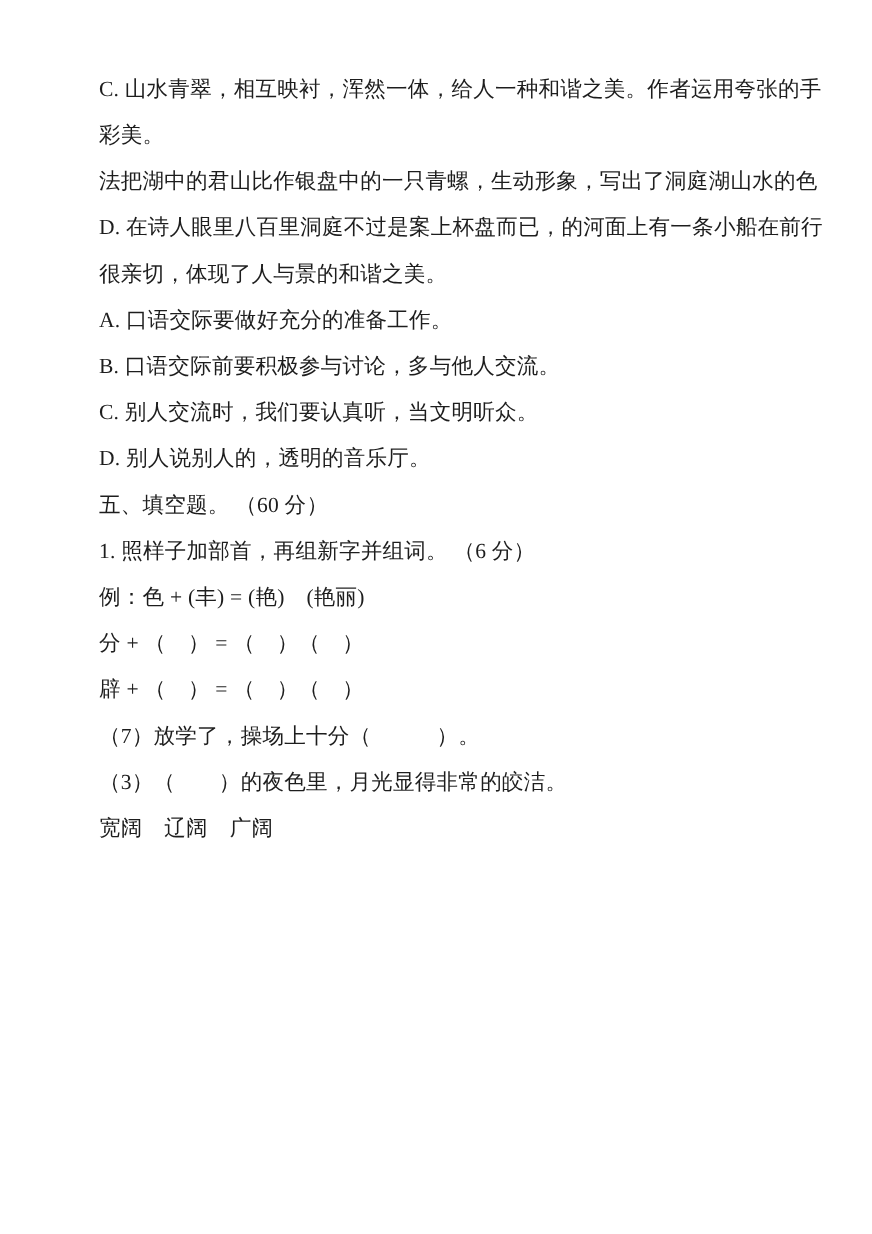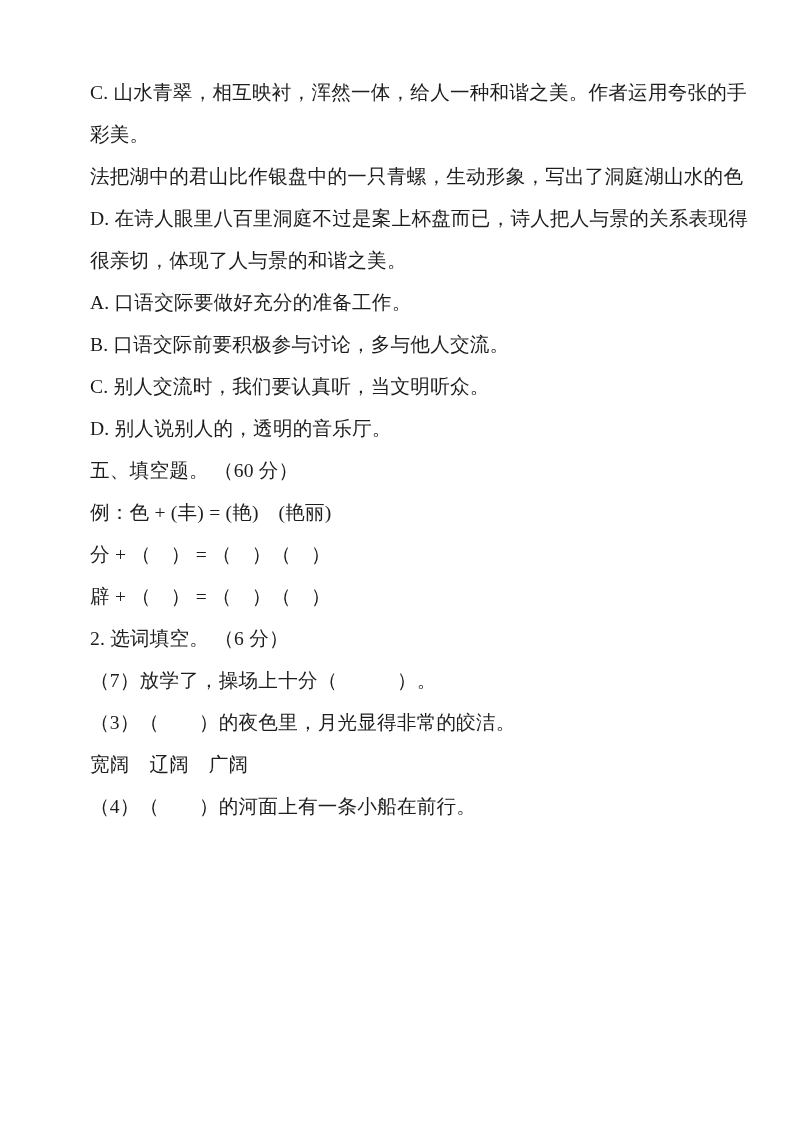--- a/index.html
+++ b/index.html
@@ -15,49 +15,48 @@
     position: relative;
     width: 793px;
     height: 1122px;
     background: #ffffff;
     overflow: hidden;
     font-family: "Liberation Serif", "DejaVu Serif", serif;
   }
   .content {
     position: absolute;
     left: 90px;
-    top: 72px;
+    top: 61px;
     width: 665px;
   }
   .line {
     height: 42px;
     line-height: 42px;
     font-size: 19.6px;
     color: #1d1d1d;
     white-space: pre;
     letter-spacing: 0.2px;
   }
 </style>
 </head>
 <body>
 
 <div class="page">
   <div class="content" id="document-body">
       <div class="line">C. 山水青翠，相互映衬，浑然一体，给人一种和谐之美。作者运用夸张的手</div>
       <div class="line">彩美。</div>
       <div class="line">法把湖中的君山比作银盘中的一只青螺，生动形象，写出了洞庭湖山水的色</div>
-      <div class="line">D. 在诗人眼里八百里洞庭不过是案上杯盘而已，诗人把人与景的关系表现得</div>
+      <div class="line">D. 在诗人眼里八百里洞庭不过是案上杯盘而已，的河面上有一条小船在前行</div>
       <div class="line">很亲切，体现了人与景的和谐之美。</div>
       <div class="line">A. 口语交际要做好充分的准备工作。</div>
       <div class="line">B. 口语交际前要积极参与讨论，多与他人交流。</div>
       <div class="line">C. 别人交流时，我们要认真听，当文明听众。</div>
       <div class="line">D. 别人说别人的，透明的音乐厅。</div>
       <div class="line">五、填空题。 （60 分）</div>
+      <div class="line">1. 照样子加部首，再组新字并组词。 （6 分）</div>
       <div class="line">例：色 + (丰) = (艳)　(艳丽)</div>
       <div class="line">分 + （　） = （　）（　）</div>
       <div class="line">辟 + （　） = （　）（　）</div>
-      <div class="line">2. 选词填空。 （6 分）</div>
       <div class="line">（7）放学了，操场上十分（　　　）。</div>
       <div class="line">（3）（　　）的夜色里，月光显得非常的皎洁。</div>
       <div class="line">宽阔　辽阔　广阔</div>
-      <div class="line">（4）（　　）的河面上有一条小船在前行。</div>
     </div>
 </div>
 
 </body></html>

